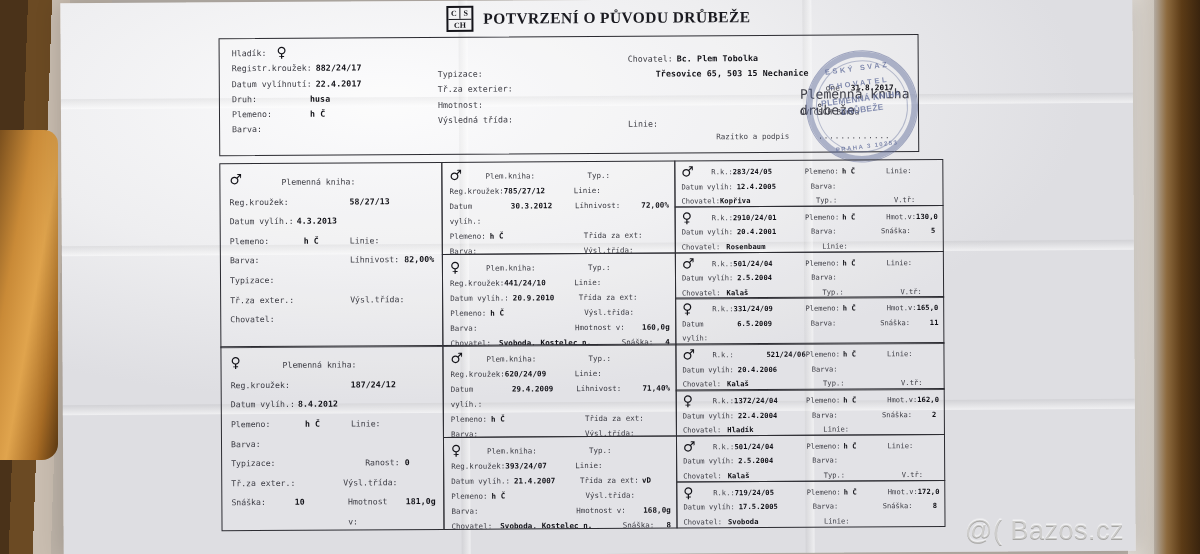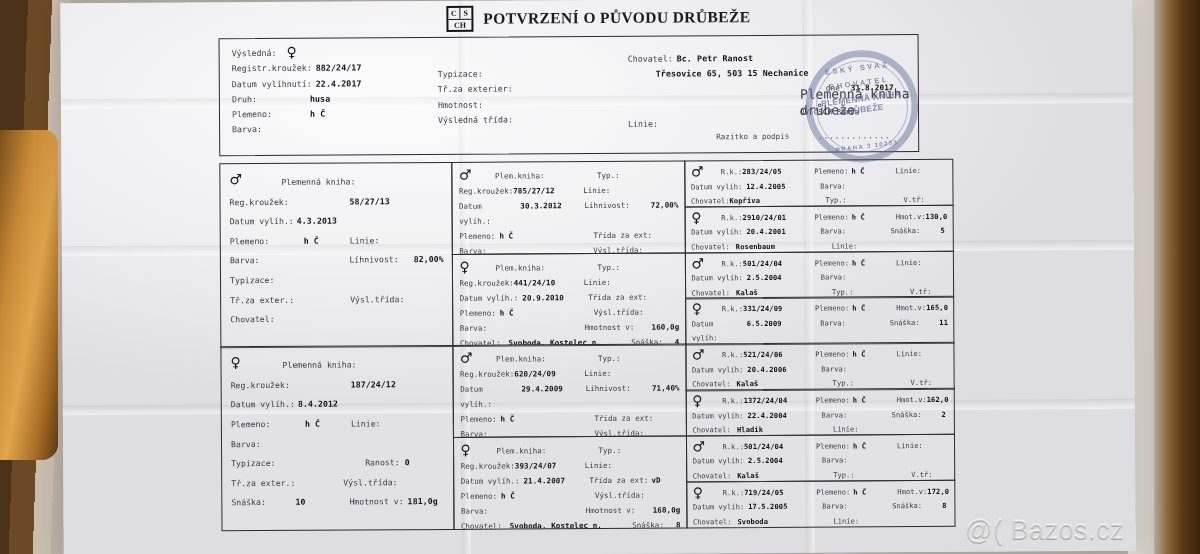--- a/index.html
+++ b/index.html
@@ -273,21 +273,21 @@
           <div class="lcell">CH</div>
         </div>
       </div>
       <div id="doc-title">POTVRZENÍ O PŮVODU DRŮBEŽE</div>
     </div>
 
     <div id="subject-box" class="tbl">
 
       <div id="subject-col-a">
         <div class="fl">
-          <span class="lbl">Výsledná:</span>
+          <span class="lbl">Hladík:</span>
           <span class="val sex" style="margin-left:10px;">♀</span>
         </div>
         <div class="fl">
           <span class="lbl">Registr.kroužek:</span>
           <span class="val">882/24/17</span>
         </div>
         <div class="fl">
           <span class="lbl">Datum vylíhnutí:</span>
           <span class="val">22.4.2017</span>
         </div>
@@ -320,21 +320,21 @@
         </div>
         <div class="fl">
           <span class="lbl">Výsledná třída:</span>
           <span class="val"></span>
         </div>
       </div>
 
       <div id="subject-col-c">
         <div class="fl">
           <span class="lbl">Chovatel:</span>
-          <span class="val">Bc. Petr Ranost</span>
+          <span class="val">Bc. Plem Tobolka</span>
         </div>
         <div id="stamp-line-a" class="val">Třesovice 65, 503 15 Nechanice</div>
 
         <div id="dne-line">
           <span class="lbl">dne</span>
           <span class="val" style="margin-left:6px;">31.8.2017</span>
         </div>
 
         <div id="subject-linie" class="fl">
           <span class="lbl">Linie:</span>
@@ -377,21 +377,21 @@
           </div>
           <div class="row">
             <span class="lbl w-c">Plemeno:</span>
             <span class="val" style="width:46px;">h Č</span>
             <span class="lbl">Linie:</span>
             <span class="val"></span>
           </div>
           <div class="row">
             <span class="lbl w-a">Barva:</span>
             <span class="lbl">Líhnivost:</span>
-            <span class="val" style="margin-left:15px;">82,00%</span>
+            <span class="val" style="margin-left:5px;">82,00%</span>
           </div>
           <div class="row">
             <span class="lbl">Typizace:</span>
             <span class="val"></span>
           </div>
           <div class="row">
             <span class="lbl w-a">Tř.za exter.:</span>
             <span class="lbl">Výsl.třída:</span>
             <span class="val"></span>
           </div>
@@ -681,21 +681,21 @@
             
             
             
           </div>
         </div>
 
         <div class="cell g3">
           <div class="row">
             <span class="val sex" style="width:30px;">♂</span>
             <span class="lbl">R.k.:</span>
-            <span class="val" style="width:72px;">521/24/06</span>
+            <span class="val" style="width:72px;text-align:right;">521/24/06</span>
             <span class="lbl">Plemeno:</span>
             <span class="val" style="margin-left:3px;width:44px;">h Č</span>
             <span class="lbl">Linie:</span>
           </div>
           <div class="row">
             <span class="lbl">Datum vylíh:</span>
             <span class="val" style="margin-left:4px;width:74px;">20.4.2006</span>
             <span class="lbl">Barva:</span>
             <span class="val"></span>
           </div>

